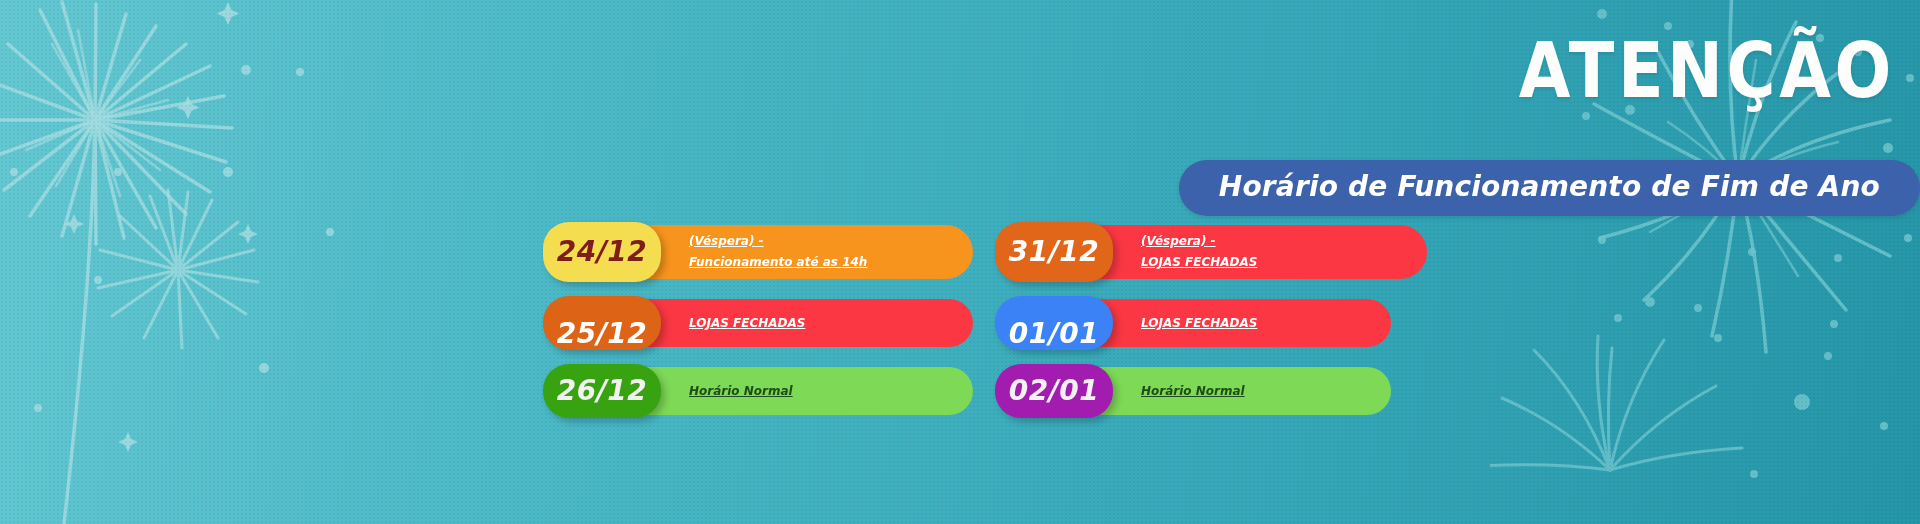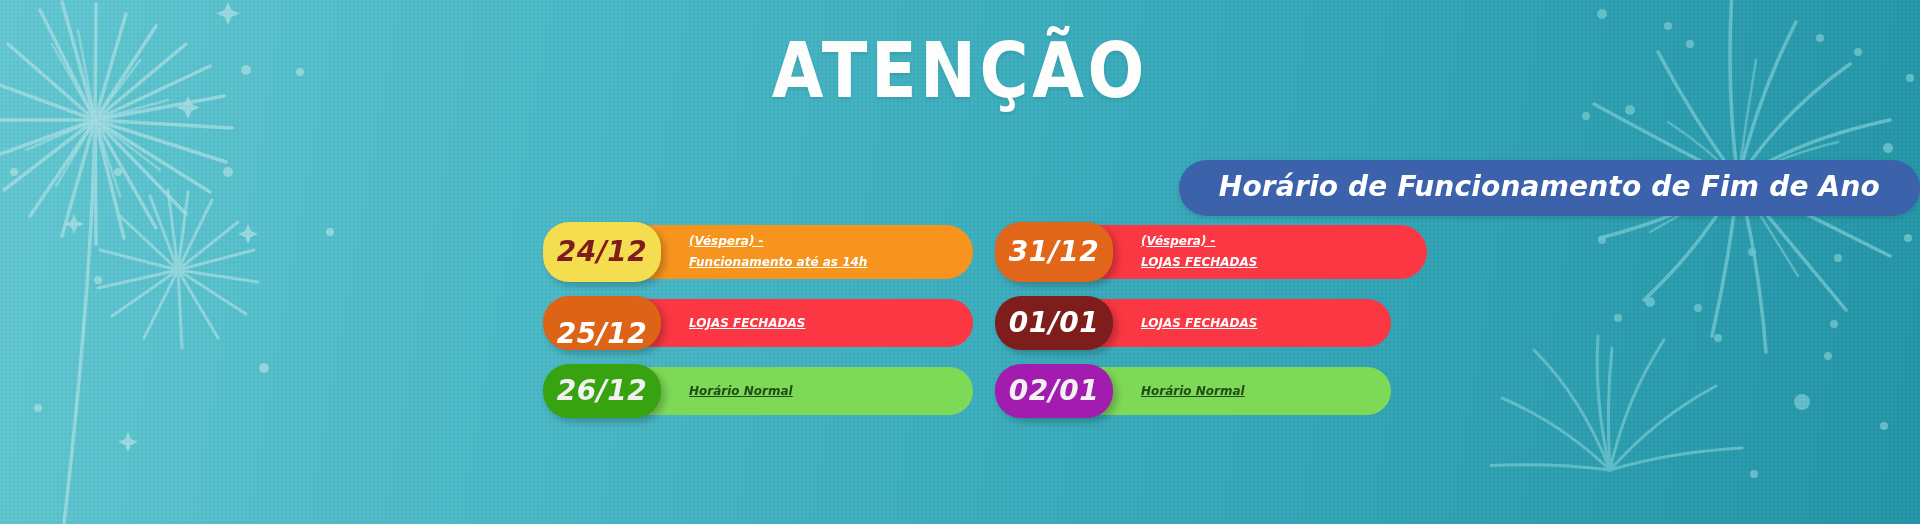--- a/index.html
+++ b/index.html
@@ -18,21 +18,21 @@
     background-size:4px 4px;
     pointer-events:none;
   }
 
   .fw-layer { position:absolute; inset:0; pointer-events:none; }
   .fw-layer svg { position:absolute; }
 
   
   .title-wrap {
     position:absolute; left:0; right:0; top:28px;
-    text-align:center;
+    text-align:right;
   }
   .title {
     display:inline-block;
     font-family:"DejaVu Sans", sans-serif;
     font-weight:bold;
     font-size:76px;
     line-height:86px;
     letter-spacing:4px;
     color:#fdfdfc;
     transform:scaleX(0.88);
@@ -324,21 +324,21 @@
         </div>
         <div class="chip" style="background:#e1661a;">
           <span class="chip-text" style="color:#ffffff;">31/12</span>
         </div>
       </div>
 
       <div class="row narrow">
         <div class="row-body" style="background:#fa3742;">
           <span class="row-label" style="color:#ffffff;">LOJAS FECHADAS</span>
         </div>
-        <div class="chip" style="background:#7f1d1d;">
+        <div class="chip" style="background:#3b82f6;align-items:flex-end;">
           <span class="chip-text" style="color:#ffffff;">01/01</span>
         </div>
       </div>
 
       <div class="row narrow">
         <div class="row-body" style="background:#7ed957;">
           <span class="row-label" style="color:#1e4d18;">Horário Normal</span>
         </div>
         <div class="chip" style="background:#a21caf;">
           <span class="chip-text" style="color:#f2f2f2;">02/01</span>

